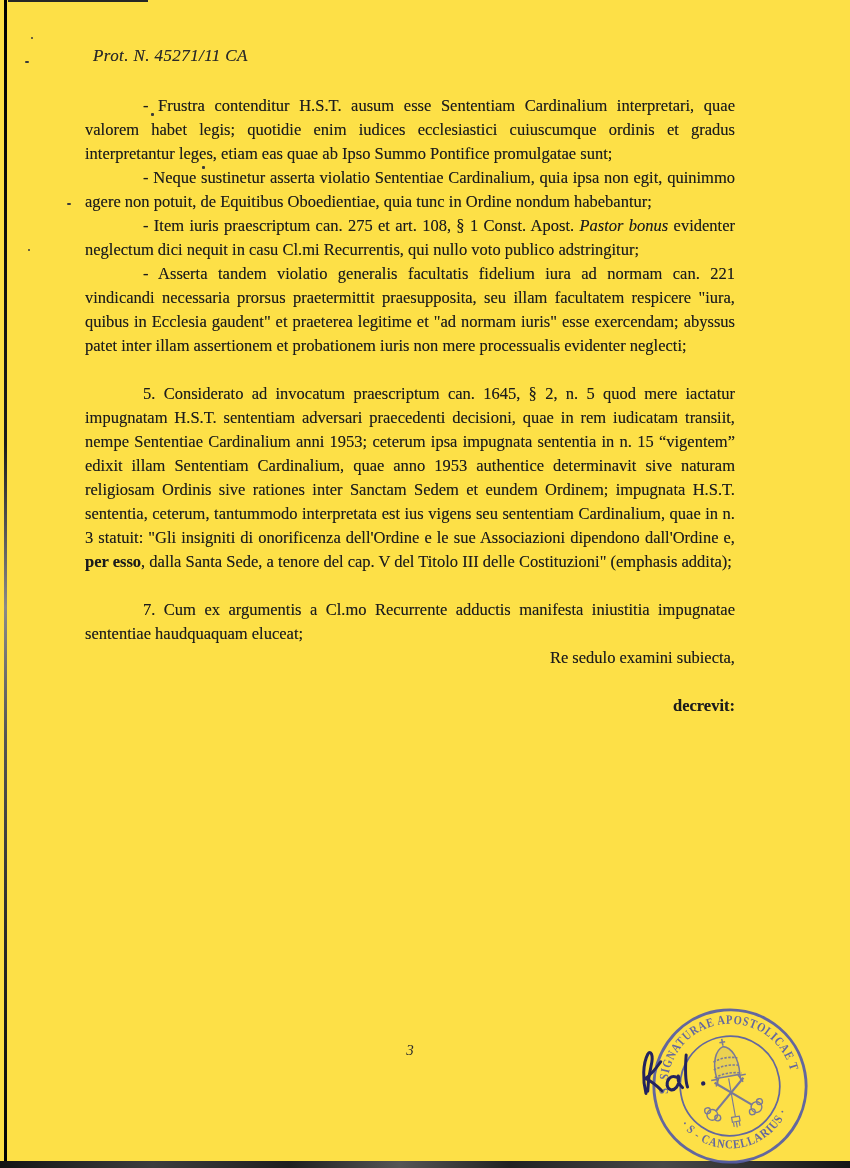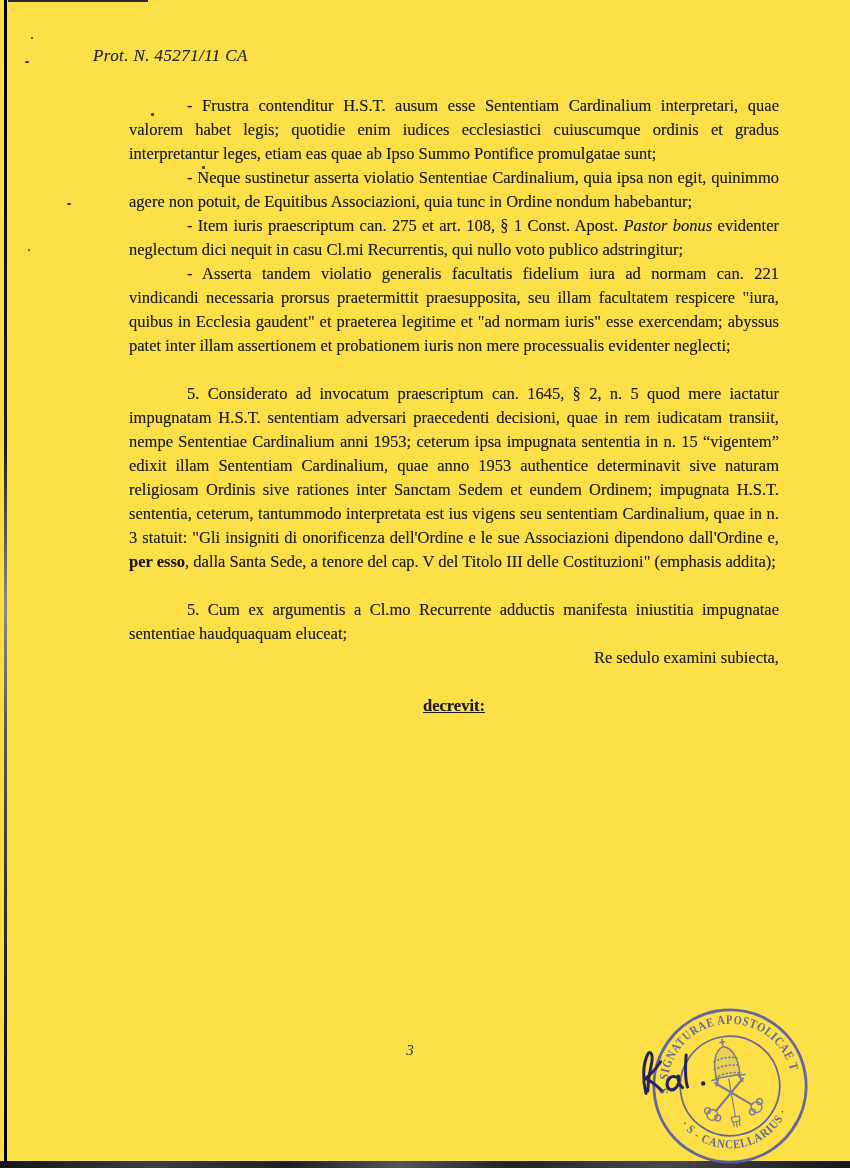--- a/index.html
+++ b/index.html
@@ -12,27 +12,27 @@
   .edge-left{position:absolute;left:4px;top:0;width:3px;height:100%;
     background:linear-gradient(180deg,#000 0%,#1b1b1b 38%,#8a8a8a 52%,#555 63%,#2a2a2a 80%,#000 100%);}
   .edge-top{position:absolute;left:8px;top:0;width:140px;height:2px;background:#262626;}
   .edge-bottom{position:absolute;left:0;bottom:0;width:100%;height:7px;z-index:6;
     background:linear-gradient(90deg,#141414 0%,#3d3d3d 18%,#1f1f1f 34%,#555 47%,#222 60%,#484848 78%,#161616 100%);}
   .speck{position:absolute;background:#3a3a3a;border-radius:1px;}
   
   .prot{position:absolute;left:93px;top:46px;font-style:italic;font-size:17px;color:#2a2a2a;
     text-shadow:0 0 .6px rgba(30,30,30,.55);letter-spacing:.4px;}
   .docbody{position:absolute;left:85px;top:94px;width:650px;font-size:16.5px;line-height:24px;
-    text-shadow:0 0 .6px rgba(35,35,35,.5);margin-left:44px;}
+    text-shadow:0 0 .6px rgba(35,35,35,.5);}
   .para{margin:0;text-align:justify;}
   .para.indent{text-indent:58px;}
   .para.gap{margin-top:24px;}
   .para.block{margin-left:58px;text-align:justify;}
   .para.left{text-align:right;}
-  .para.center{text-align:center;text-indent:0;text-decoration:underline;}
+  .para.center{text-align:right;text-indent:0;}
   .para.bold, .b{font-weight:bold;}
   .it{font-style:italic;font-family:Liberation Serif, serif;}
   .pageno{position:absolute;left:85px;top:1042px;width:650px;text-align:center;
     font-size:15px;font-style:italic;color:#2c2c2c;}
   
   .sig{position:absolute;left:636px;top:1044px;z-index:8;transform:rotate(-6deg);}
   
   .stamp{position:absolute;left:650px;top:1006px;width:160px;height:160px;z-index:7;
     transform:rotate(-10deg);opacity:.92;}
   .stamp text{font-family:"Liberation Serif","DejaVu Serif",serif;font-weight:bold;}
@@ -49,25 +49,25 @@
   <div class="speck" style="left:31px;top:37px;width:2px;height:2px"></div>
   <div class="speck" style="left:151px;top:113px;width:3px;height:3px"></div>
   <div class="speck" style="left:202px;top:166px;width:3px;height:3px"></div>
   <div class="speck" style="left:67px;top:203px;width:4px;height:2px"></div>
   <div class="speck" style="left:28px;top:249px;width:2px;height:2px"></div>
 
   <div class="prot">Prot. N. 45271/11 CA</div>
 
   <div class="docbody">
       <p class="para indent"><span>-  Frustra contenditur H.S.T. ausum esse Sententiam Cardinalium interpretari, quae valorem habet legis; quotidie enim iudices ecclesiastici cuiuscumque ordinis et gradus interpretantur leges, etiam eas quae ab Ipso Summo Pontifice promulgatae sunt;</span></p>
-      <p class="para indent"><span>- Neque sustinetur asserta violatio Sententiae Cardinalium, quia ipsa non egit, quinimmo agere non potuit, de Equitibus Associazioni, quia tunc in Ordine nondum habebantur;</span></p>
+      <p class="para indent"><span>- Neque sustinetur asserta violatio Sententiae Cardinalium, quia ipsa non egit, quinimmo agere non potuit, de Equitibus Oboedientiae, quia tunc in Ordine nondum habebantur;</span></p>
       <p class="para indent"><span>- Item iuris praescriptum can. 275 et art. 108, § 1 Const. Apost. </span><span class="it">Pastor bonus</span><span> evidenter neglectum dici nequit in casu Cl.mi Recurrentis, qui nullo voto publico adstringitur;</span></p>
       <p class="para indent"><span>- Asserta tandem violatio generalis facultatis fidelium iura ad normam can. 221 vindicandi necessaria prorsus praetermittit praesupposita, seu illam facultatem respicere "iura, quibus in Ecclesia gaudent" et praeterea legitime et "ad normam iuris" esse exercendam; abyssus patet inter illam assertionem et probationem iuris non mere processualis evidenter neglecti;</span></p>
       <p class="para indent gap"><span>5. Considerato ad invocatum praescriptum can. 1645, § 2, n. 5 quod mere iactatur impugnatam H.S.T. sententiam adversari praecedenti decisioni, quae in rem iudicatam transiit, nempe Sententiae Cardinalium anni 1953; ceterum ipsa impugnata sententia in n. 15 “vigentem” edixit illam Sententiam Cardinalium, quae anno 1953 authentice determinavit sive naturam religiosam Ordinis sive rationes inter Sanctam Sedem et eundem Ordinem; impugnata H.S.T. sententia, ceterum, tantummodo interpretata est ius vigens seu sententiam Cardinalium, quae in n. 3 statuit: "Gli insigniti di onorificenza dell'Ordine e le sue Associazioni dipendono dall'Ordine e, </span><span class="b">per esso</span><span>, dalla Santa Sede, a tenore del cap. V del Titolo III delle Costituzioni" (emphasis addita);</span></p>
-      <p class="para indent gap"><span>5. Cum ex argumentis a Cl.mo Recurrente adductis manifesta iniustitia impugnatae sententiae haudquaquam eluceat;</span></p>
+      <p class="para indent gap"><span>7. Cum ex argumentis a Cl.mo Recurrente adductis manifesta iniustitia impugnatae sententiae haudquaquam eluceat;</span></p>
       <p class="para block left"><span>Re sedulo examini subiecta,</span></p>
       <p class="para center bold gap"><span class="b">decrevit:</span></p>
     </div>
 
   <div class="pageno">3</div>
 
   <svg class="sig" width="84" height="58" viewBox="0 0 84 58">
     <g fill="none" stroke="#23235e" stroke-width="3" stroke-linecap="round" stroke-linejoin="round">
       <path d="M8,46 C6,32 8,16 14,7 C17,3 20,8 16,19 C13,27 11,36 10,44"></path>
       <path d="M26,16 C19,24 13,29 9,31 C14,34 20,40 24,45"></path>

